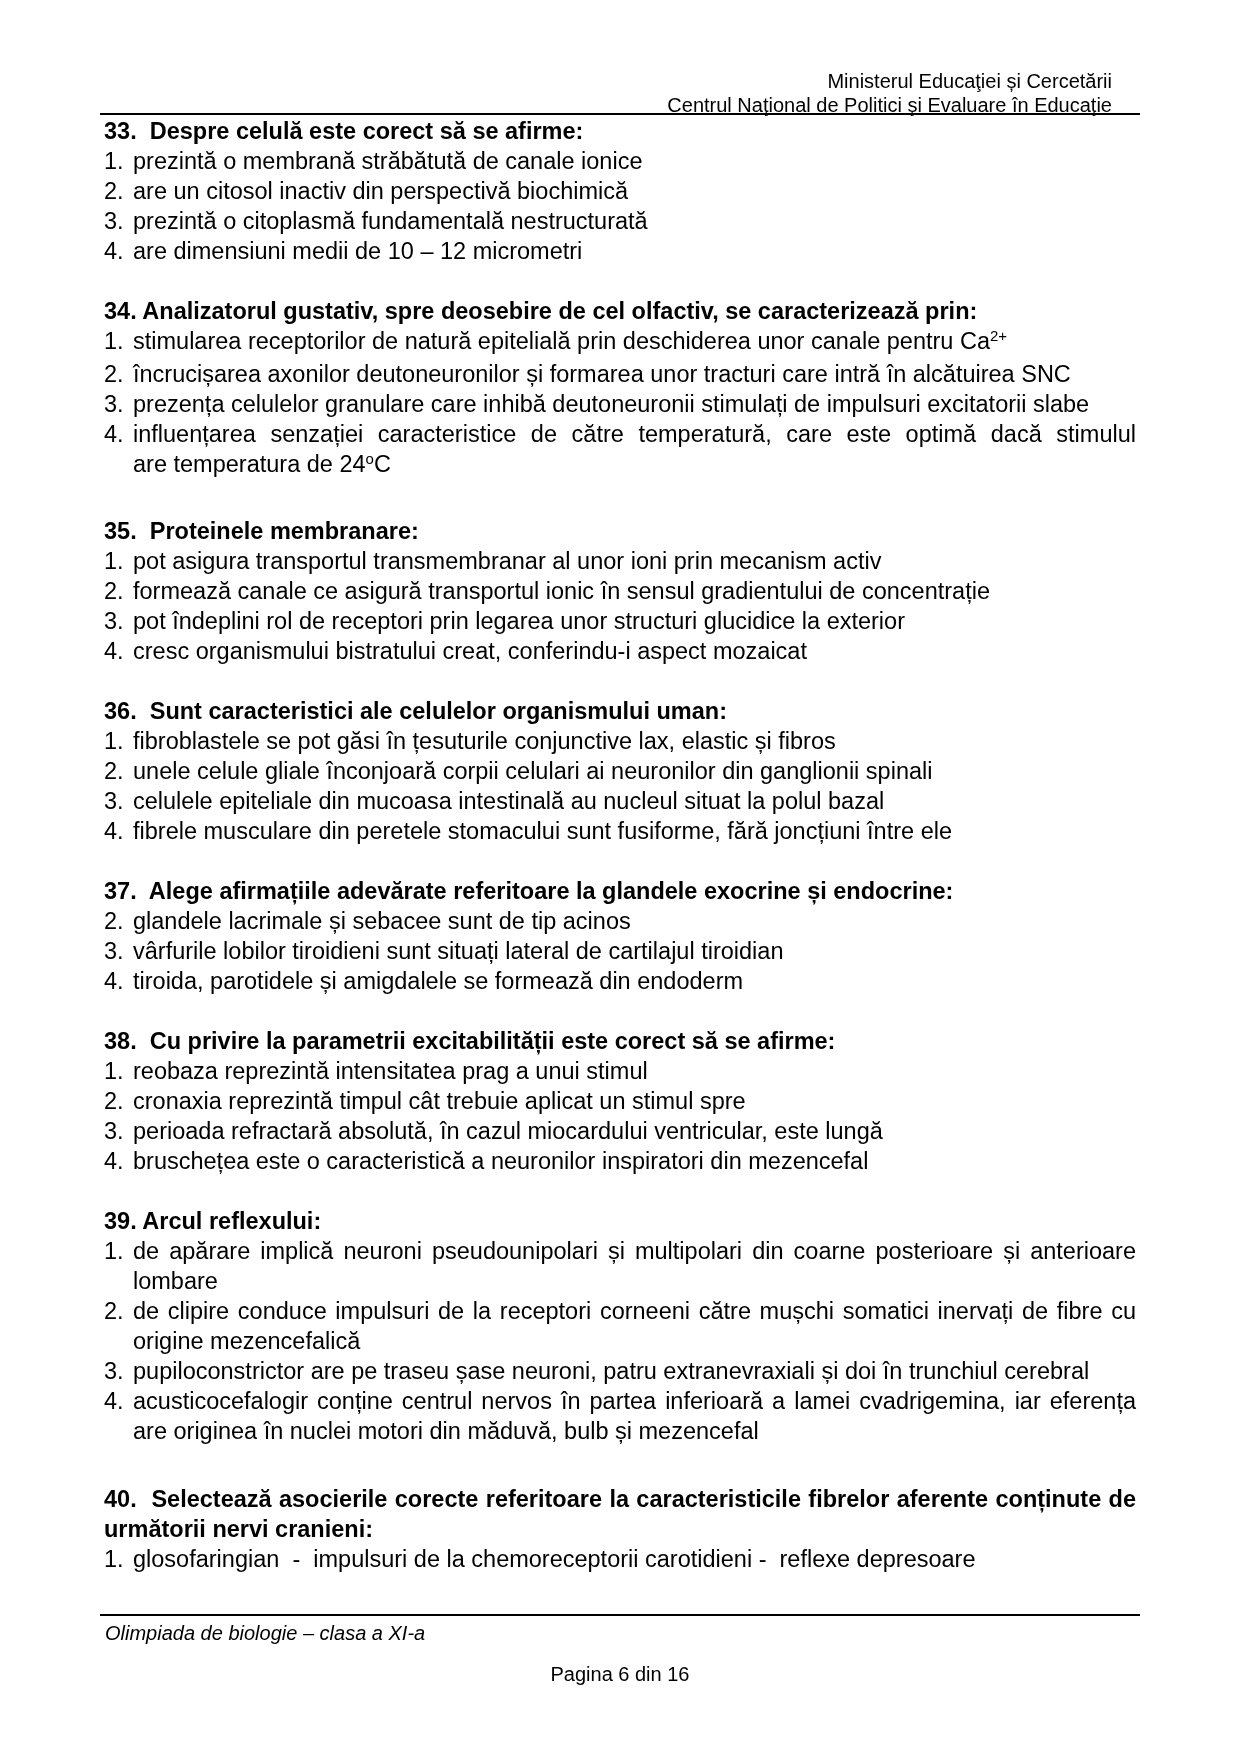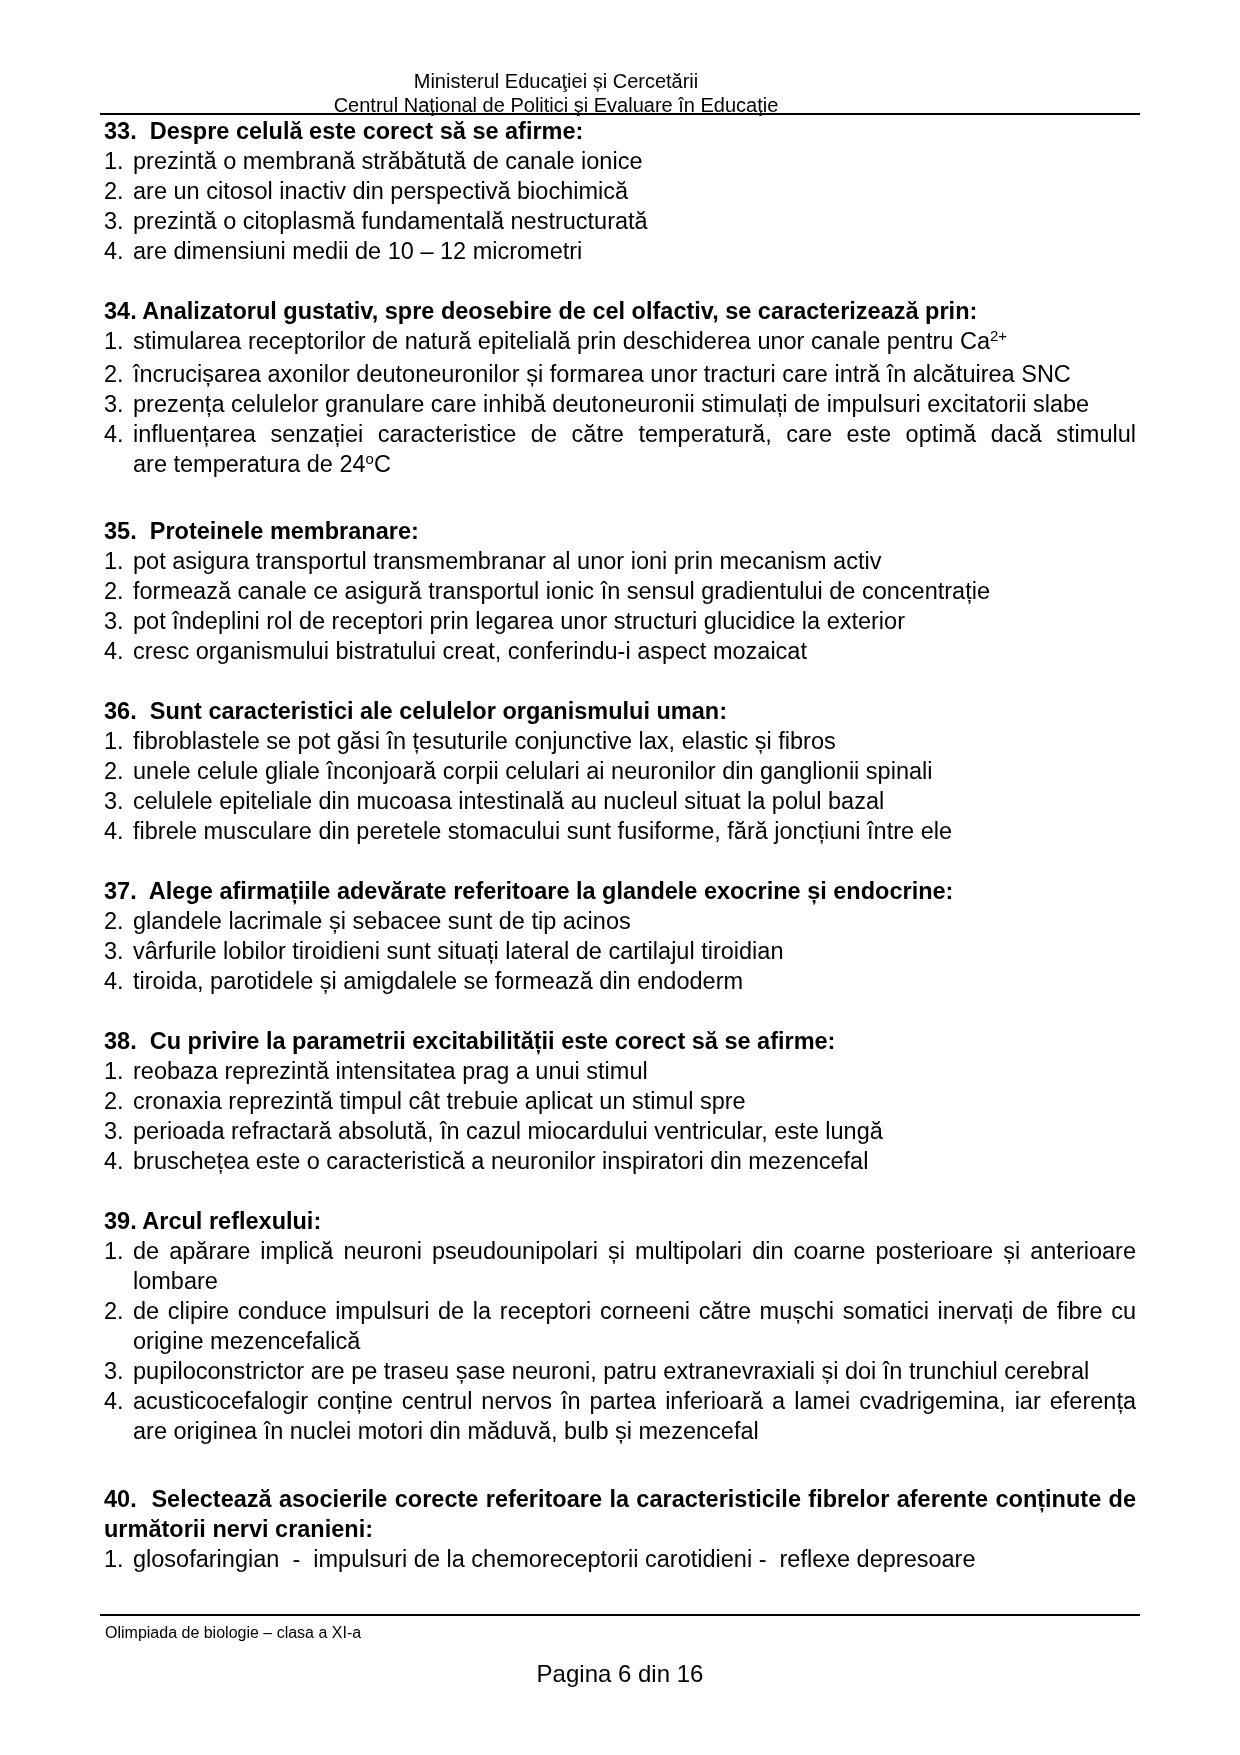--- a/index.html
+++ b/index.html
@@ -4,21 +4,21 @@
 <style>
   html,body { margin:0; padding:0; }
   body {
     width:1240px; height:1755px;
     background:#ffffff; color:#000000;
     font-family:"Liberation Sans", "DejaVu Sans", sans-serif;
     position:relative; overflow:hidden;
   }
   .header {
     position:absolute; top:69px; left:0; width:1112px;
-    text-align:center; font-size:20px; line-height:24px;
+    text-align:right; font-size:20px; line-height:24px;
   }
   .hrule {
     position:absolute; left:100px; top:113px; width:1040px; height:2px;
     background:#000000;
   }
   .main {
     position:absolute; top:116px; left:104px; width:1032px;
     font-size:23.5px; line-height:30px;
   }
   .qblock { margin-top:30px; }
@@ -31,25 +31,25 @@
   .item { padding-left:29px; }
   .item .l1 { text-indent:-29px; }
   .inum { display:inline-block; width:29px; text-indent:0; }
   .sup { font-size:15px; position:relative; top:-8px; }
   .frule {
     position:absolute; left:100px; top:1614px; width:1040px; height:2px;
     background:#000000;
   }
   .footer-left {
     position:absolute; left:105px; top:1621px;
-    font-size:16px; line-height:24px;
+    font-size:20px; line-height:24px;font-style:italic;
   }
   .page-num {
     position:absolute; left:0; top:1662px; width:1240px;
-    text-align:center; font-size:24px; line-height:24px;
+    text-align:center; font-size:20px; line-height:24px;
   }
 </style>
 </head>
 <body>
 
 <div class="header">
   <div>Ministerul Educaţiei și Cercetării</div>
   <div>Centrul Naţional de Politici şi Evaluare în Educaţie</div>
 </div>
 <div class="hrule"></div>

